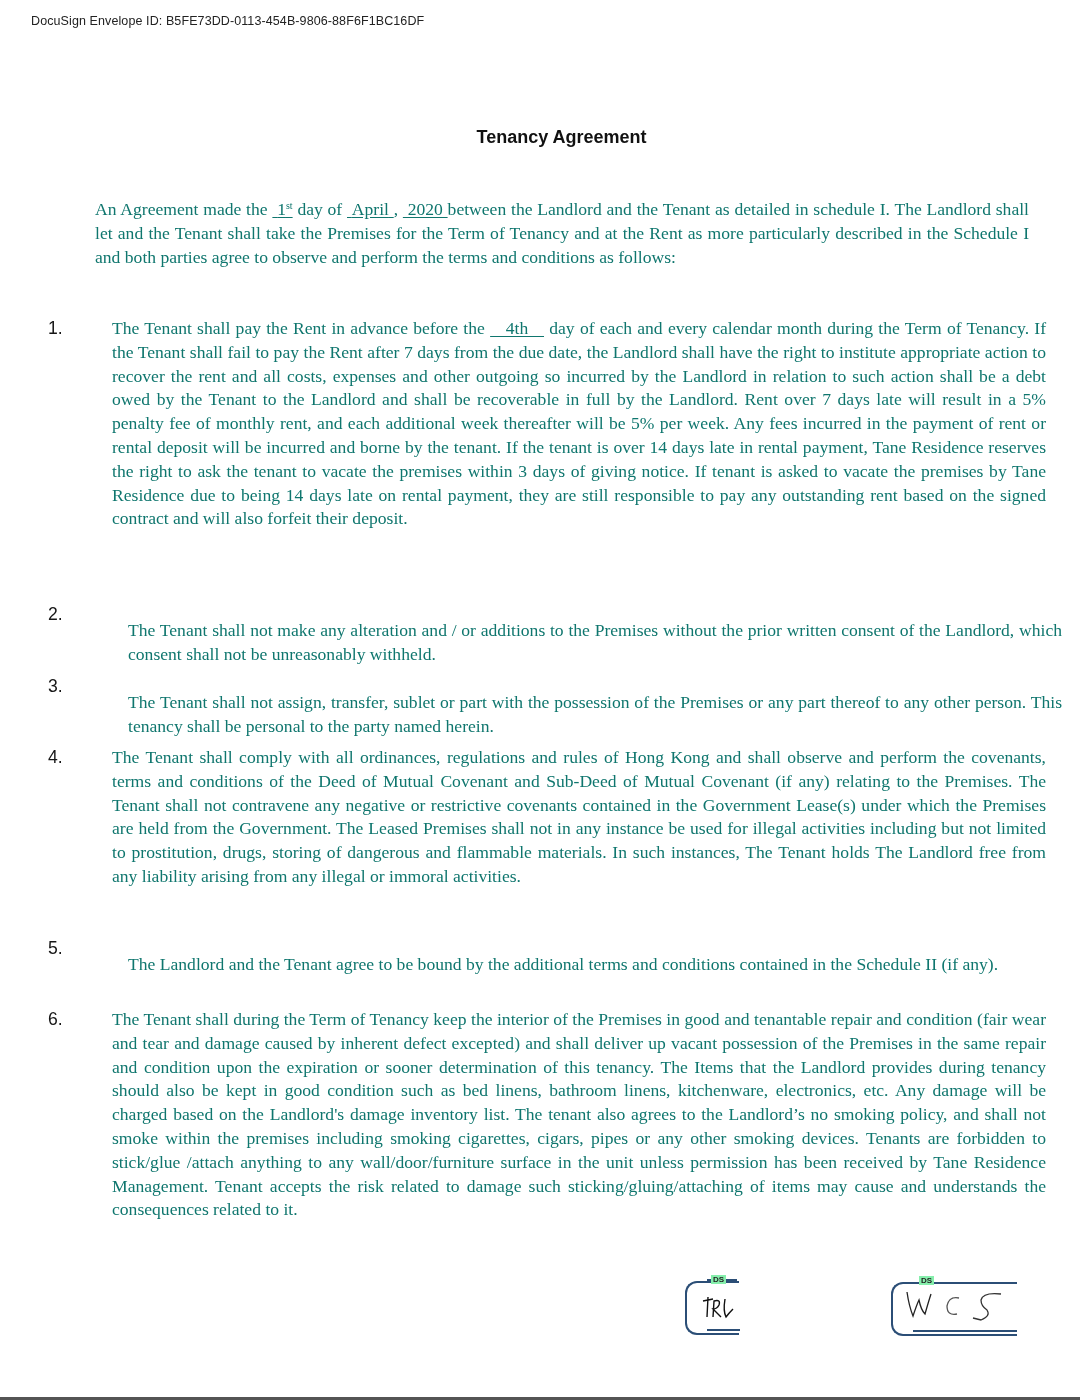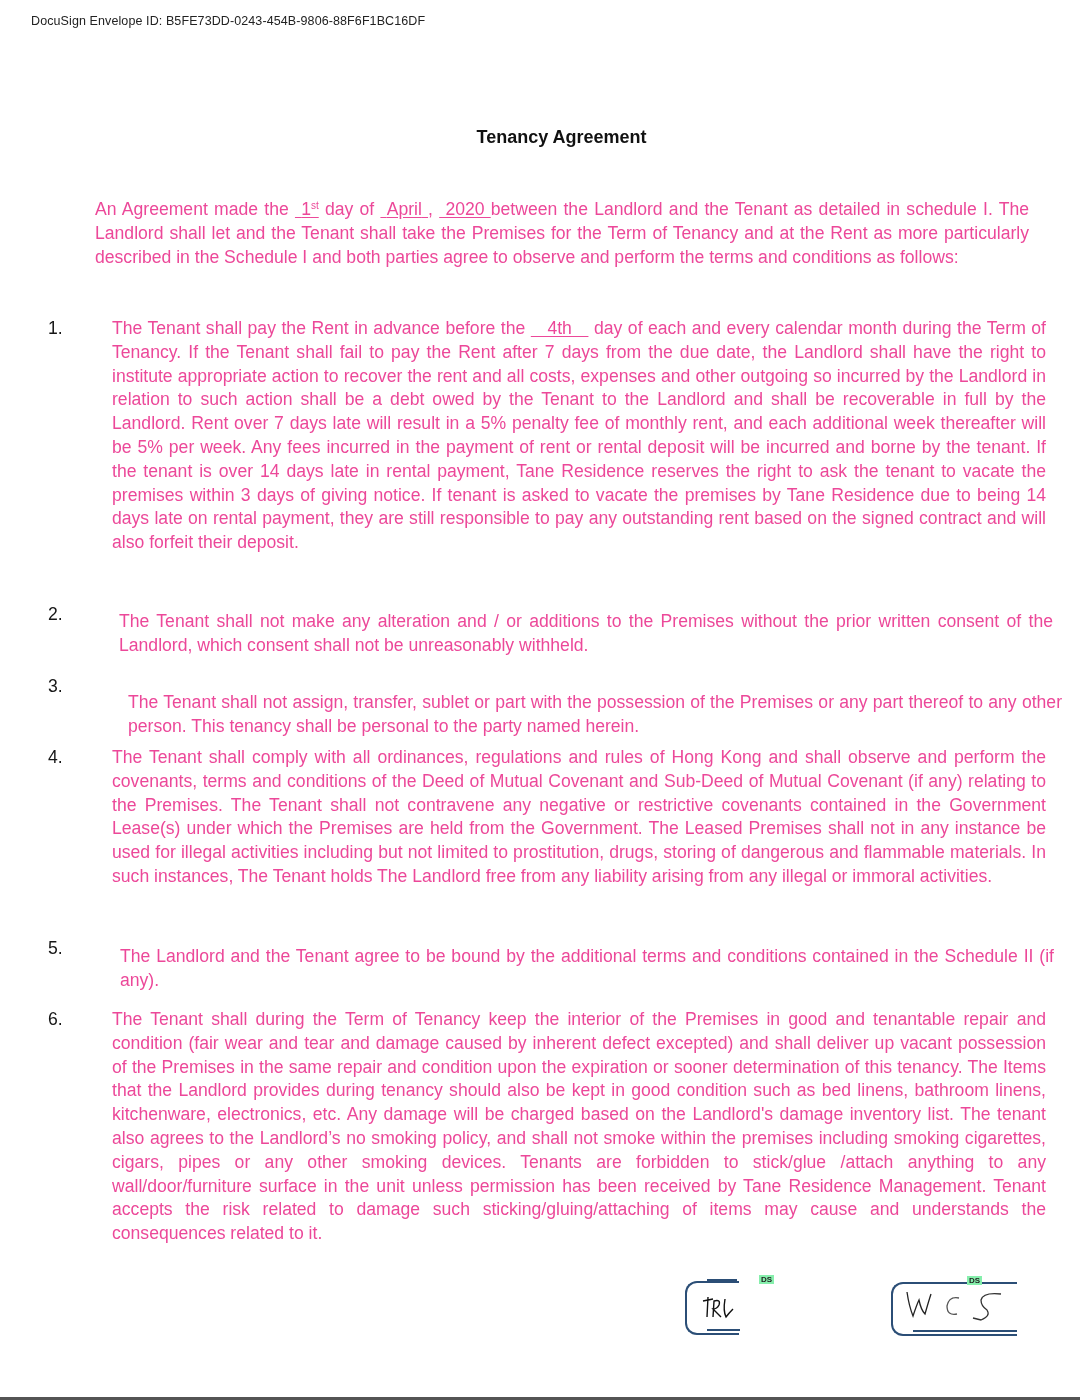--- a/index.html
+++ b/index.html
@@ -28,25 +28,25 @@
       left: 0;
       width: 1123px;
       top: 127px;
       text-align: center;
       font-family: "Liberation Sans", sans-serif;
       font-weight: bold;
       font-size: 18px;
       color: #111111;
     }
     .body-text {
-      font-family: Liberation Sans, sans-serif;
+      font-family: Liberation Serif, serif;
       font-size: 17.6px;
       line-height: 23.8px;
       text-align: justify;
-      color: #ec4899;
+      color: #0f766e;
     }
     .intro {
       position: absolute;
       left: 95px;
       top: 198px;
       width: 934px;
     }
     .fill {
       text-decoration: underline;
       text-underline-offset: 2px;
@@ -88,66 +88,65 @@
       position: absolute;
     }
     .ds-label {
       position: absolute;
       font-family: "Liberation Sans", sans-serif;
       font-weight: bold;
       font-size: 8px;
       color: #222;
       background: #86efac;
       padding: 0 2px;
-      margin-left: 48px;
     }
     .sig-svg {
       position: absolute;
     }
     .bottom-bar {
       position: absolute;
       left: 0;
       top: 1397px;
       width: 1080px;
       height: 3px;
       background: #545454;
     }
   </style>
 </head>
 <body>
 
-<div class="envelope-id">DocuSign Envelope ID: B5FE73DD-0243-454B-9806-88F6F1BC16DF</div>
+<div class="envelope-id">DocuSign Envelope ID: B5FE73DD-0113-454B-9806-88F6F1BC16DF</div>
 
 <div class="title">Tenancy Agreement</div>
 
 <p class="body-text intro" style="margin:0;"><span>An Agreement made the </span><span class="fill">&nbsp;<span>1</span><sup>st</sup></span><span> day of </span><span class="fill">&nbsp;<span>April</span>&nbsp;</span><span>, </span><span class="fill"> 2020 </span><span>between the Landlord and the Tenant as detailed in schedule I. The Landlord shall let and the Tenant shall take the Premises for the Term of Tenancy and at the Rent as more particularly described in the Schedule I and both parties agree to observe and perform the terms and conditions as follows:</span></p>
 
 <div class="clause" style="top:317px;">
   <div class="clause-num">1.</div>
   <p class="body-text clause-text" style="margin:0;"><span>The Tenant shall pay the Rent in advance before the </span><span class="fill">   4th   </span><span> day of each and every calendar month during the Term of Tenancy.  If the Tenant shall fail to pay the Rent after 7 days from the due date, the Landlord shall have the right to institute appropriate action to recover the rent and all costs, expenses and other outgoing so incurred by the Landlord in relation to such action shall be a debt owed by the Tenant to the Landlord and shall be recoverable in full by the Landlord. Rent over 7 days late will result in a 5% penalty fee of monthly rent, and each additional week thereafter will be 5% per week. Any fees incurred in the payment of rent or rental deposit will be incurred and borne by the tenant. If the tenant is over 14 days late in rental payment, Tane Residence reserves the right to ask the tenant to vacate the premises within 3 days of giving notice. If tenant is asked to vacate the premises by Tane Residence due to being 14 days late on rental payment, they are still responsible to pay any outstanding rent based on the signed contract and will also forfeit their deposit.</span></p>
 </div>
 
 <div class="clause" style="top:603px;">
   <div class="clause-num">2.</div>
-  <p class="body-text clause-text" style="margin:7px;">The Tenant shall not make any alteration and / or additions to the Premises without the prior written consent of the Landlord, which consent shall not be unreasonably withheld.</p>
+  <p class="body-text clause-text" style="margin:16px;">The Tenant shall not make any alteration and / or additions to the Premises without the prior written consent of the Landlord, which consent shall not be unreasonably withheld.</p>
 </div>
 
 <div class="clause" style="top:675px;">
   <div class="clause-num">3.</div>
   <p class="body-text clause-text" style="margin:16px;">The Tenant shall not assign, transfer, sublet or part with the possession of the Premises or any part thereof to any other person. This tenancy shall be personal to the party named herein.</p>
 </div>
 
 <div class="clause" style="top:746px;">
   <div class="clause-num">4.</div>
   <p class="body-text clause-text" style="margin:0;">The Tenant shall comply with all ordinances, regulations and rules of Hong Kong and shall observe and perform the covenants, terms and conditions of the Deed of Mutual Covenant and Sub-Deed of Mutual Covenant (if any) relating to the Premises. The Tenant shall not contravene any negative or restrictive covenants contained in the Government Lease(s) under which the Premises are held from the Government. The Leased Premises shall not in any instance be used for illegal activities including but not limited to prostitution, drugs, storing of dangerous and flammable materials. In such instances, The Tenant holds The Landlord free from any liability arising from any illegal or immoral activities.</p>
 </div>
 
 <div class="clause" style="top:937px;">
   <div class="clause-num">5.</div>
-  <p class="body-text clause-text" style="margin:8px;">The Landlord and the Tenant agree to be bound by the additional terms and conditions contained in the Schedule II (if any).</p>
+  <p class="body-text clause-text" style="margin:16px;">The Landlord and the Tenant agree to be bound by the additional terms and conditions contained in the Schedule II (if any).</p>
 </div>
 
 <div class="clause" style="top:1008px;">
   <div class="clause-num">6.</div>
   <p class="body-text clause-text" style="margin:0;">The Tenant shall during the Term of Tenancy keep the interior of the Premises in good and tenantable repair and condition (fair wear and tear and damage caused by inherent defect excepted) and shall deliver up vacant possession of the Premises in the same repair and condition upon the expiration or sooner determination of this tenancy. The Items that the Landlord provides during tenancy should also be kept in good condition such as bed linens, bathroom linens, kitchenware, electronics, etc. Any damage will be charged based on the Landlord's damage inventory list. The tenant also agrees to the Landlord’s no smoking policy, and shall not smoke within the premises including smoking cigarettes, cigars, pipes or any other smoking devices. Tenants are forbidden to stick/glue /attach anything to any wall/door/furniture surface in the unit unless permission has been received by Tane Residence Management. Tenant accepts the risk related to damage such sticking/gluing/attaching of items may cause and understands the consequences related to it.</p>
 </div>
 
 <div style="position:absolute; left:685px; top:1281px; width:60px; height:54px;">
   <div class="sig-box" style="left:0; top0; top:0; width:52px; height:50px;"></div>
   <div style="position:absolute; left:22px; top:-2px; width:30px; border-top:2px solid #2b4e76;"></div>

